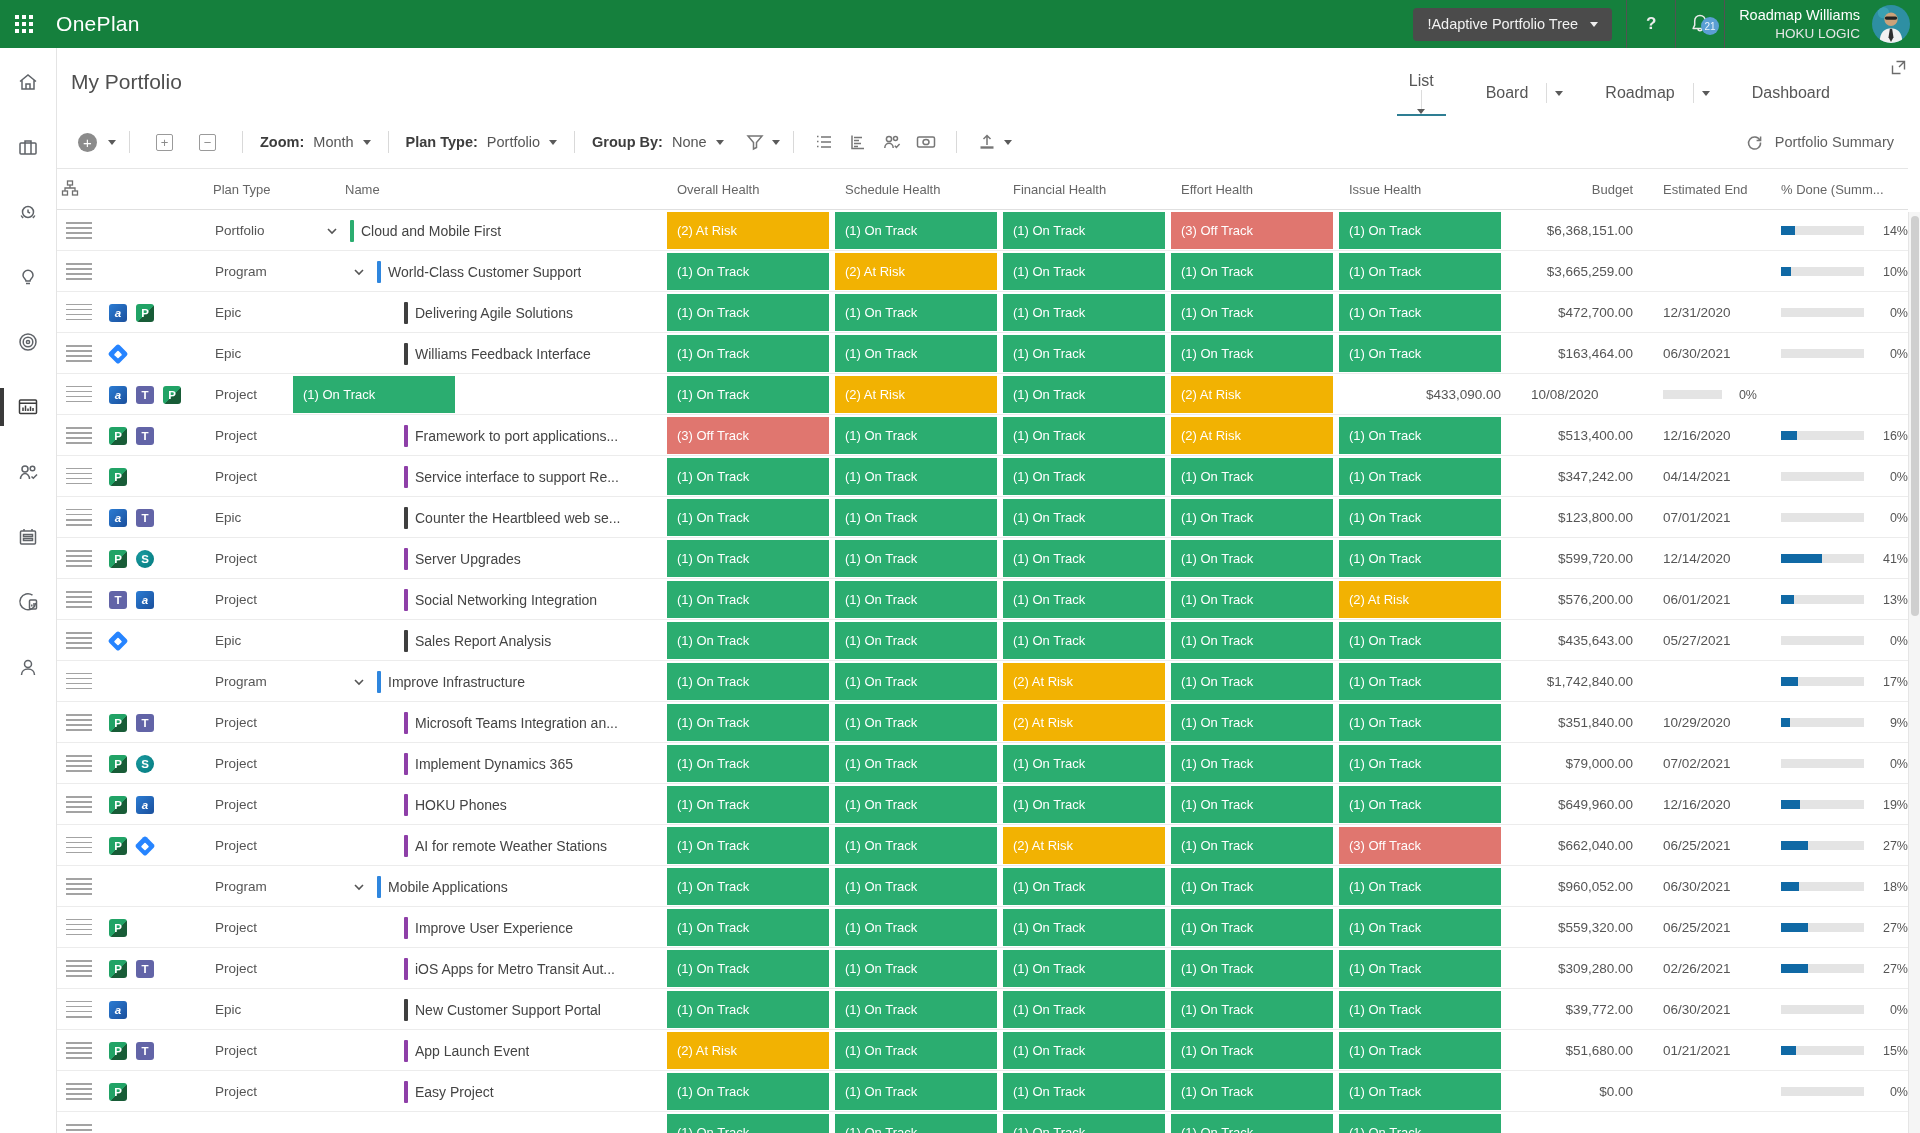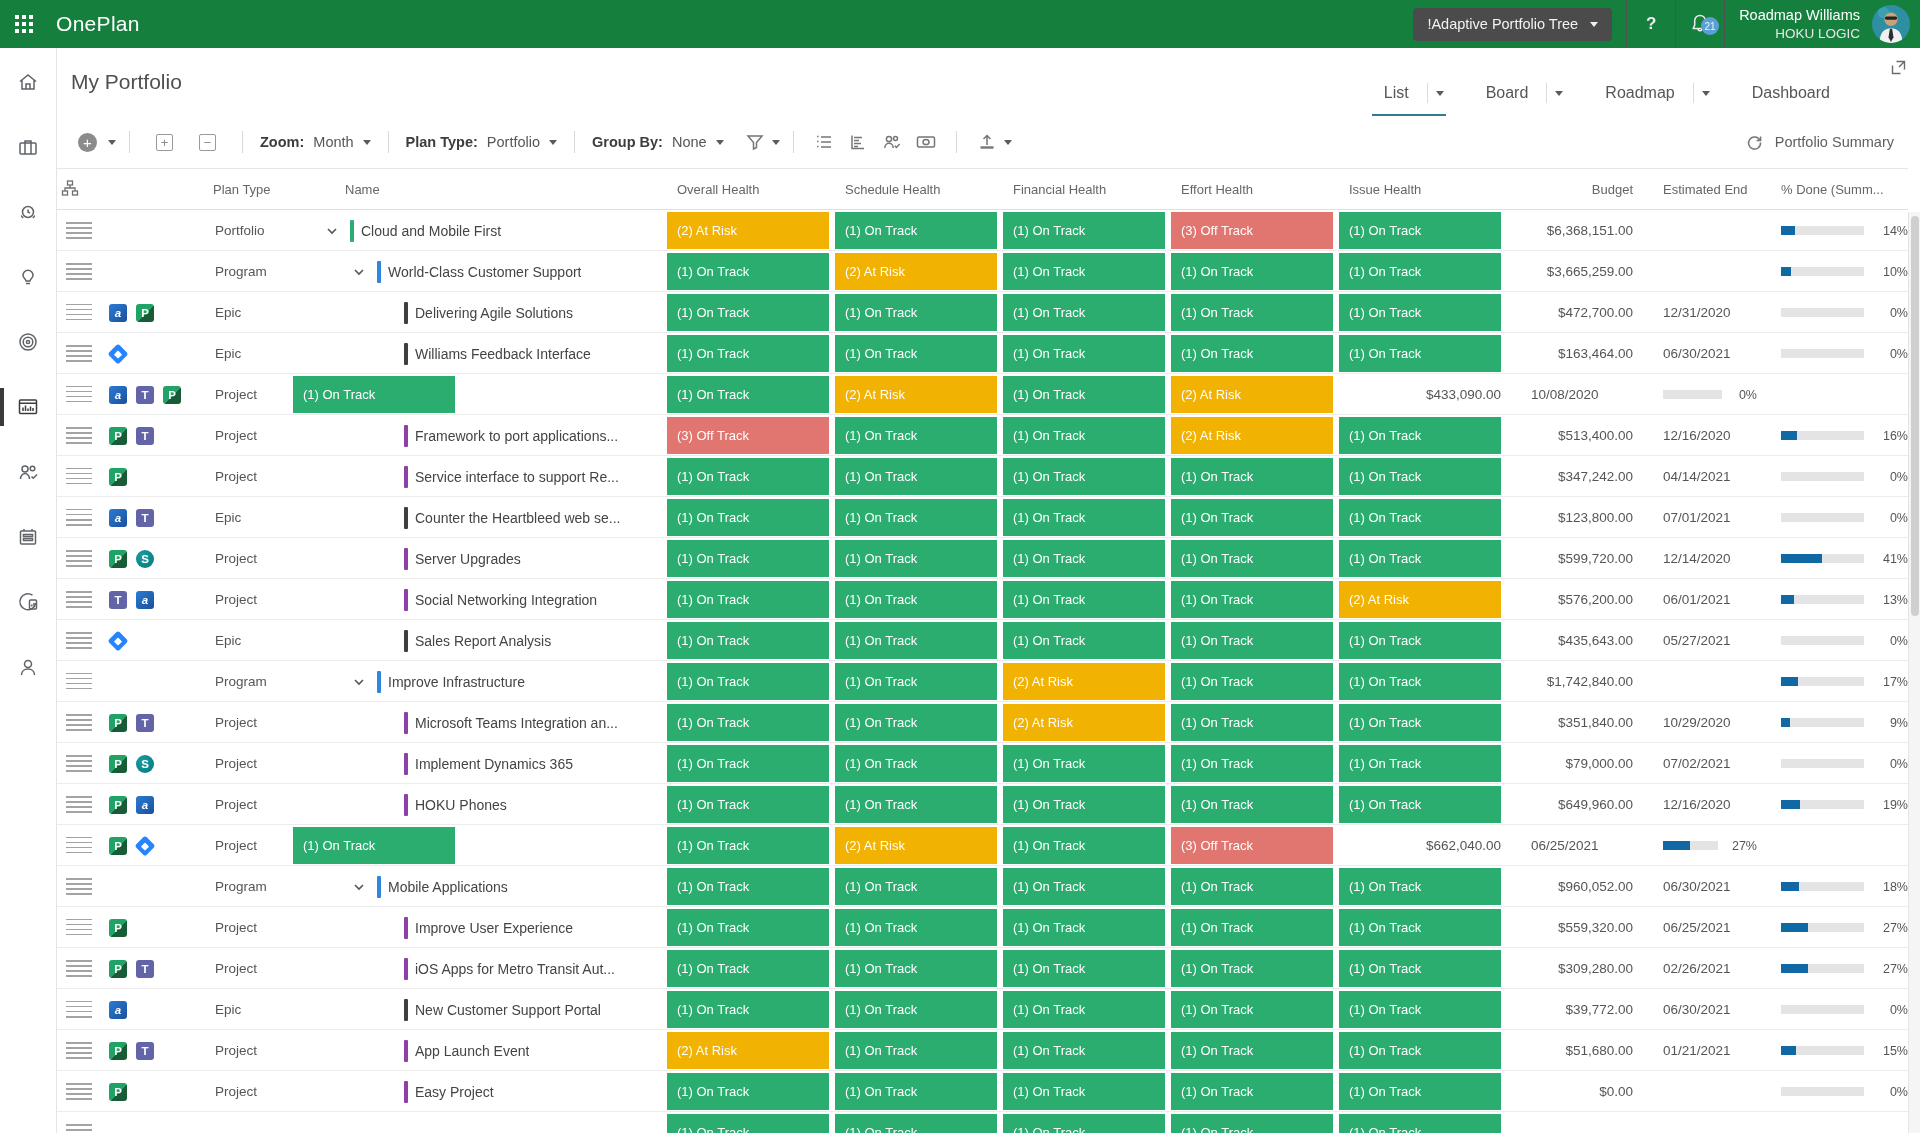--- a/index.html
+++ b/index.html
@@ -38,21 +38,21 @@
   .side-item.active svg { stroke:#3c3c3c; }
 
   .main { position:relative; flex:1; }
 
   
   .page-header { height:68px; display:flex; align-items:center; padding-left:14px; position:relative; }
   .page-title { font-size:21px; font-weight:400; color:#4f4f4f; }
   .tabs { margin-left:auto; display:flex; align-items:flex-end; height:68px; padding-bottom:0; margin-right:64px; }
   .tab { display:flex; align-items:center; height:44px; padding:0 2px; margin:0 14px; color:#565656; font-size:16px;
     cursor:pointer; border-bottom:2px solid transparent; }
-  .tab.active { border-bottom-color:#2e7e93; }
+  .tab.active { border-bottom-color:#2e7e93;flex-direction:column; }
   .tab .tlabel { padding:0 10px; }
   .tab .tdiv { width:1px; height:20px; background:#dcdcdc; margin:0 8px; }
   .caret { width:0; height:0; border-left:4.5px solid transparent; border-right:4.5px solid transparent;
     border-top:5.5px solid #5a5a5a; display:inline-block; }
   .caret.light { border-top-color:#f0f0f0; }
   .expand-btn { position:absolute; top:12px; right:14px; cursor:pointer; }
 
   
   .toolbar { height:52px; display:flex; align-items:center; padding-left:16px; }
   .toolbar .vdiv { width:1px; height:22px; background:#d9d9d9; margin:0 13px; }
@@ -985,20 +985,29 @@
             <div class="cell c-handle">
               <div class="drag"></div>
             </div>
             <div class="cell c-icons">
               <div class="appicon ai-project">P</div>
               <div class="appicon ai-jira">
                 <div class="jira-in"></div>
               </div>
             </div>
             <div class="cell c-ptype">Project</div>
+            <div class="cell c-name" style="padding-left: 87px;">
+              <div class="chev" style="visibility: hidden;">
+                <svg width="12" height="12" viewBox="0 0 12 12">
+                  <path d="M2 4l4 4 4-4" fill="none" stroke="#555" stroke-width="1.6"></path>
+                </svg>
+              </div>
+              <div class="nbar" style="background: rgb(142, 63, 168);"></div>
+              <div class="ntext">AI for remote Weather Stations</div>
+            </div>
             <div class="cell c-health">
               <div class="hcell" style="background: rgb(43, 173, 112);">(1) On Track</div>
             </div>
             <div class="cell c-health">
               <div class="hcell" style="background: rgb(43, 173, 112);">(1) On Track</div>
             </div>
             <div class="cell c-health">
               <div class="hcell" style="background: rgb(242, 178, 2);">(2) At Risk</div>
             </div>
             <div class="cell c-health">

